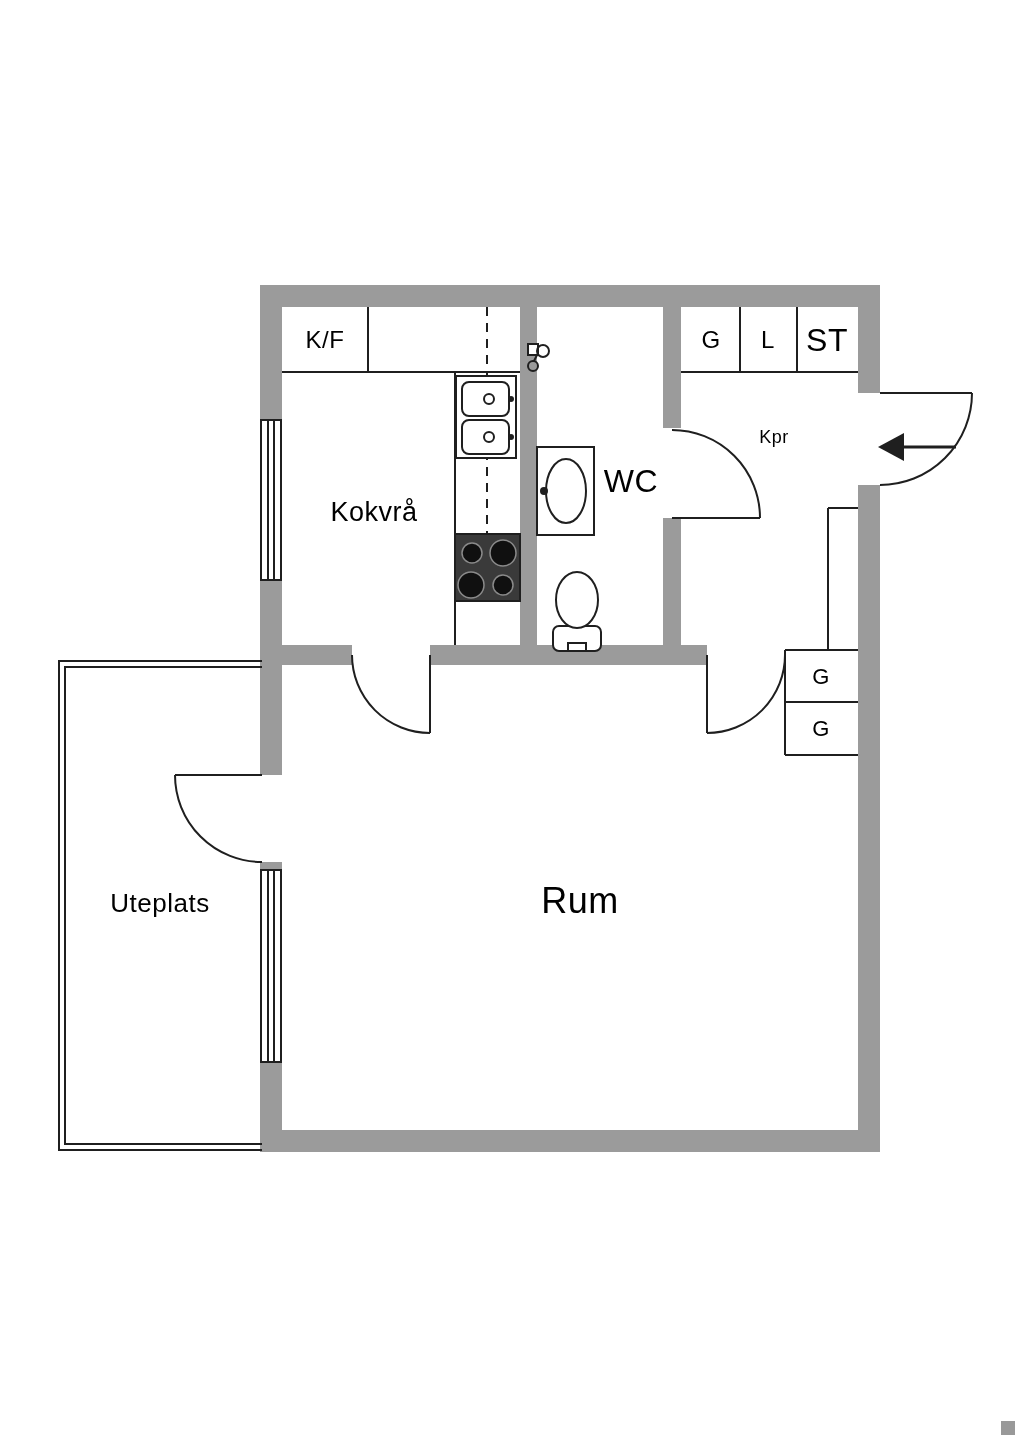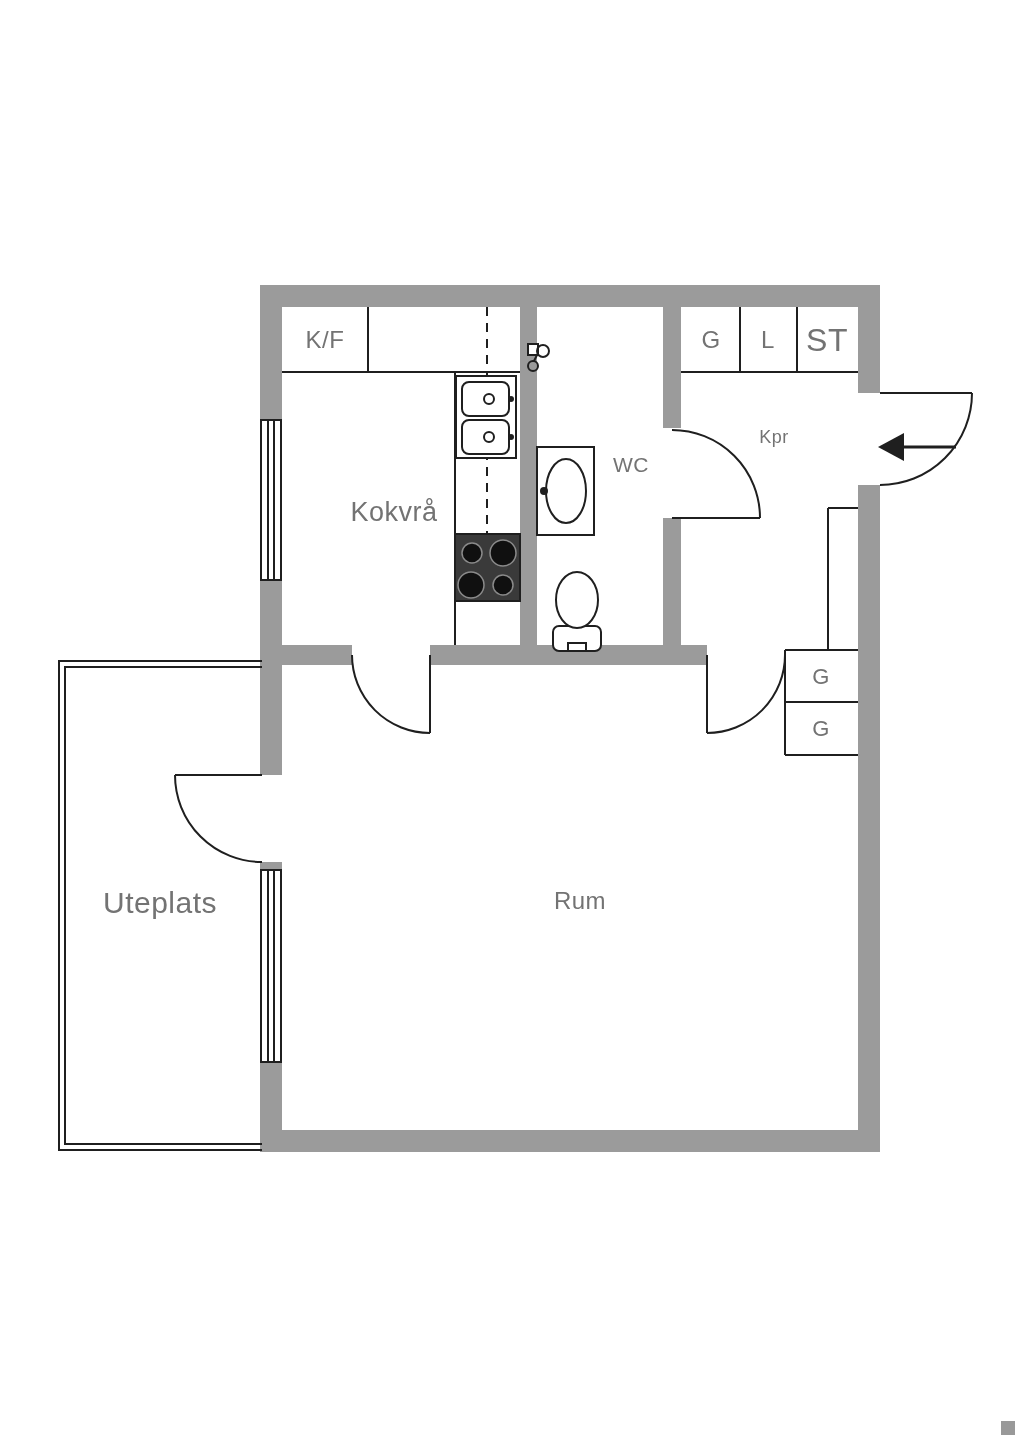--- a/index.html
+++ b/index.html
@@ -7,21 +7,21 @@
     position:relative;
     width:1024px;height:1448px;
     background:#ffffff;
     overflow:hidden;
     font-family:"Liberation Sans","DejaVu Sans",sans-serif;
   }
   .plan-svg{position:absolute;left:0;top:0;}
   .lbl{
     position:absolute;
     transform:translate(-50%,-50%);
-    color:#737373;
+    color:#000000;
     letter-spacing:0.5px;
     white-space:nowrap;
     user-select:none;
   }
 </style>
 </head>
 <body>
 
 <div class="canvas">
 
@@ -153,23 +153,23 @@
 
     <rect x="1001" y="1421" width="14" height="14" fill="#999999"></rect>
   </svg>
 
   <div class="lbl" style="left:325px;top:340px;font-size:24px">K/F</div>
 
   <div class="lbl" style="left:711px;top:340px;font-size:24px">G</div>
   <div class="lbl" style="left:768px;top:340px;font-size:24px">L</div>
   <div class="lbl" style="left:827px;top:340px;font-size:32px">ST</div>
 
-  <div class="lbl" style="left:394px;top:512px;font-size:27px">Kokvrå</div>
-  <div class="lbl" style="left:631px;top:465px;font-size:21px">WC</div>
+  <div class="lbl" style="left:374px;top:512px;font-size:27px">Kokvrå</div>
+  <div class="lbl" style="left:631px;top:481px;font-size:32px">WC</div>
   <div class="lbl" style="left:774px;top:437px;font-size:18px">Kpr</div>
 
   <div class="lbl" style="left:821px;top:677px;font-size:22px">G</div>
   <div class="lbl" style="left:821px;top:729px;font-size:22px">G</div>
 
-  <div class="lbl" style="left:580px;top:901px;font-size:24px">Rum</div>
-  <div class="lbl" style="left:160px;top:903px;font-size:30px">Uteplats</div>
+  <div class="lbl" style="left:580px;top:901px;font-size:36px">Rum</div>
+  <div class="lbl" style="left:160px;top:903px;font-size:26px">Uteplats</div>
 
 </div>
 
 </body></html>

